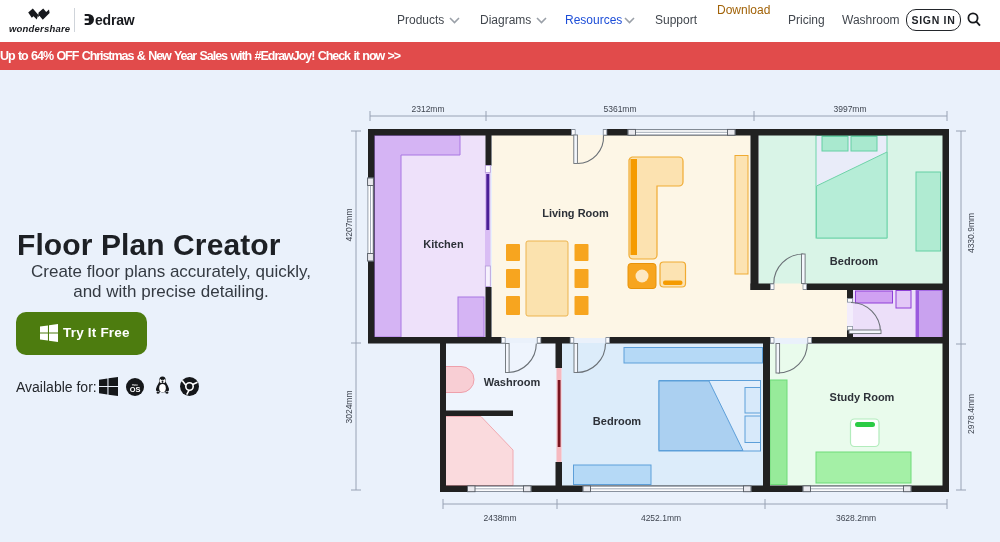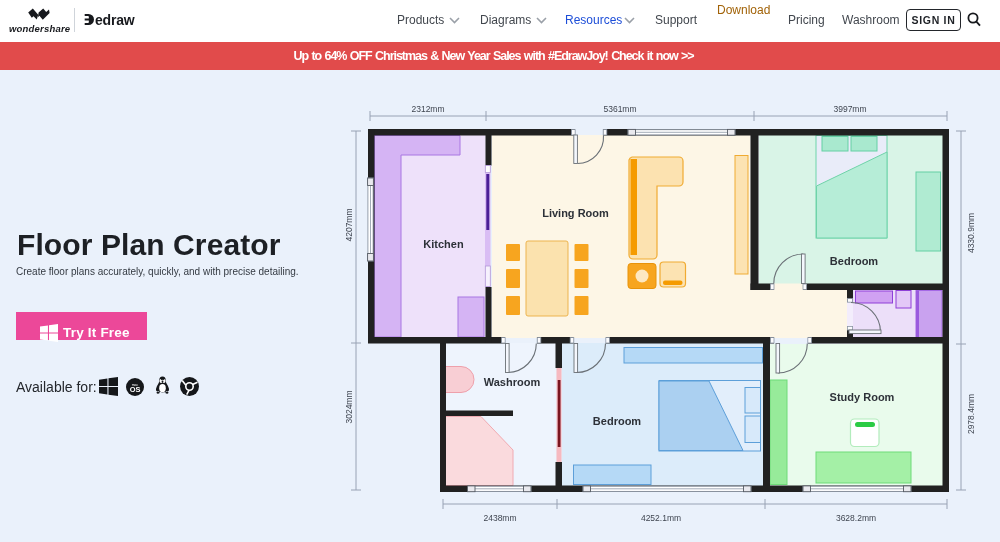--- a/index.html
+++ b/index.html
@@ -43,36 +43,36 @@
   </svg>
 
 <div class="abs" style="left:655px;top:13px;font-size:12px;color:#42474e;">Support</div>
 
 <div class="abs" style="left:717px;top:3px;font-size:12px;color:#a16207;">Download</div>
 
 <div class="abs" style="left:788px;top:13px;font-size:12px;color:#42474e;text-align:right;">Pricing</div>
 
 <div class="abs" style="left:842px;top:13px;font-size:12px;color:#42474e;">Washroom</div>
 
-<div class="abs" style="left:906px;top:9px;width:55px;height:22px;border:1.5px solid #23262b;border-radius:4px;font-size:10.5px;font-weight:700;color:#1d2025;letter-spacing:0.7px;text-align:center;line-height:20px;">SIGN IN</div>
+<div class="abs" style="left:906px;top:9px;width:55px;height:22px;border:1.5px solid #23262b;border-radius:10px;font-size:10.5px;font-weight:700;color:#1d2025;letter-spacing:0.7px;text-align:center;line-height:20px;">SIGN IN</div>
 
 <svg class="abs" style="left:967px;top:12px;" width="14" height="15" viewBox="0 0 14 15">
   <circle cx="6" cy="6" r="4.6" fill="none" stroke="#17191d" stroke-width="1.8"></circle>
   <line x1="9.4" y1="9.6" x2="13" y2="13.6" stroke="#17191d" stroke-width="1.8"></line>
 </svg>
 
 <div class="abs" style="left:0;top:42px;width:1000px;height:28px;background:#e14b4b;"></div>
 
-<div class="abs" style="left:0;top:49px;width:987px;text-align:center;font-size:12.5px;font-weight:700;color:#ffffff;letter-spacing:-1.05px;word-spacing:1px;">Up to 64% OFF Christmas &amp; New Year Sales with #EdrawJoy! Check it now &gt;&gt;</div>
+<div class="abs" style="left:0;top:49px;width:987px;font-size:12.5px;font-weight:700;color:#ffffff;letter-spacing:-1.05px;word-spacing:1px;">Up to 64% OFF Christmas &amp; New Year Sales with #EdrawJoy! Check it now &gt;&gt;</div>
 
 <div class="abs" style="left:17px;top:228px;font-size:30px;font-weight:700;color:#1d2025;letter-spacing:0.1px;">Floor Plan Creator</div>
 
-<div class="abs" style="left:16px;top:262px;width:310px;font-size:10px;color:#343a42;line-height:20px;">Create floor plans accurately, quickly, and with precise detailing.</div>
-
-<div class="abs" style="left:16px;top:312px;width:131px;height:28px;background:#ec4899;border-radius:0;">
+<div class="abs" style="left:16px;top:262px;width:310px;font-size:17px;color:#343a42;line-height:20px;text-align:center;">Create floor plans accurately, quickly, and with precise detailing.</div>
+
+<div class="abs" style="left:16px;top:312px;width:131px;height:43px;background:#4d7c0f;border-radius:10px;">
   <svg class="abs" style="left:24px;top:12px;" width="18" height="18" viewBox="0 0 17 17">
     <path d="M0 2.4 L7.5 1.3 L7.5 8 L0 8 Z M8.5 1.15 L17 0 L17 8 L8.5 8 Z M0 9 L7.5 9 L7.5 15.7 L0 14.6 Z M8.5 9 L17 9 L17 17 L8.5 15.85 Z" fill="#ffffff"></path>
   </svg>
   <div class="abs" style="left:47px;top:13px;font-size:13.5px;font-weight:700;color:#ffffff;letter-spacing:0.2px;">Try It Free</div>
 </div>
 
 <div class="abs" style="left:16px;top:379px;font-size:14px;color:#23262b;">Available for:</div>
 
 <svg class="abs" style="left:99px;top:377px;" width="19" height="19" viewBox="0 0 19 19">
   <path d="M0 2.7 L8.4 1.5 L8.4 9 L0 9 Z M9.5 1.3 L19 0 L19 9 L9.5 9 Z M0 10 L8.4 10 L8.4 17.5 L0 16.3 Z M9.5 10 L19 10 L19 19 L9.5 17.7 Z" fill="#15171a"></path>

